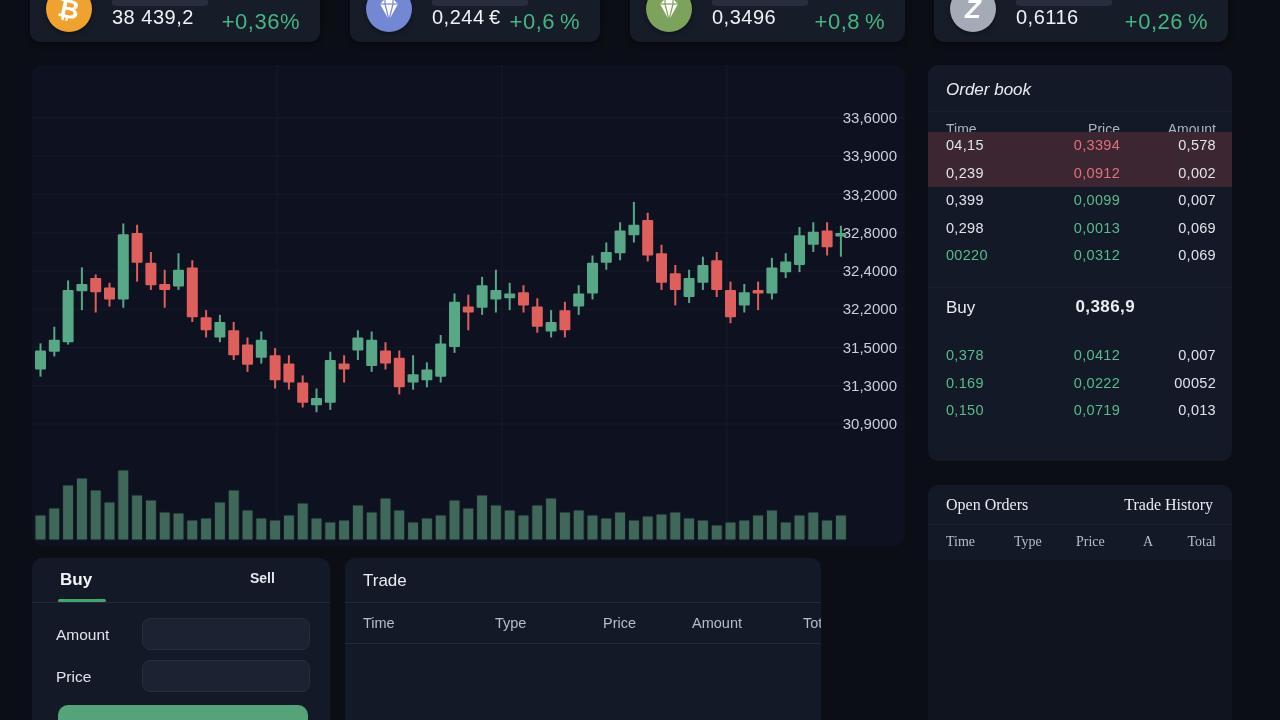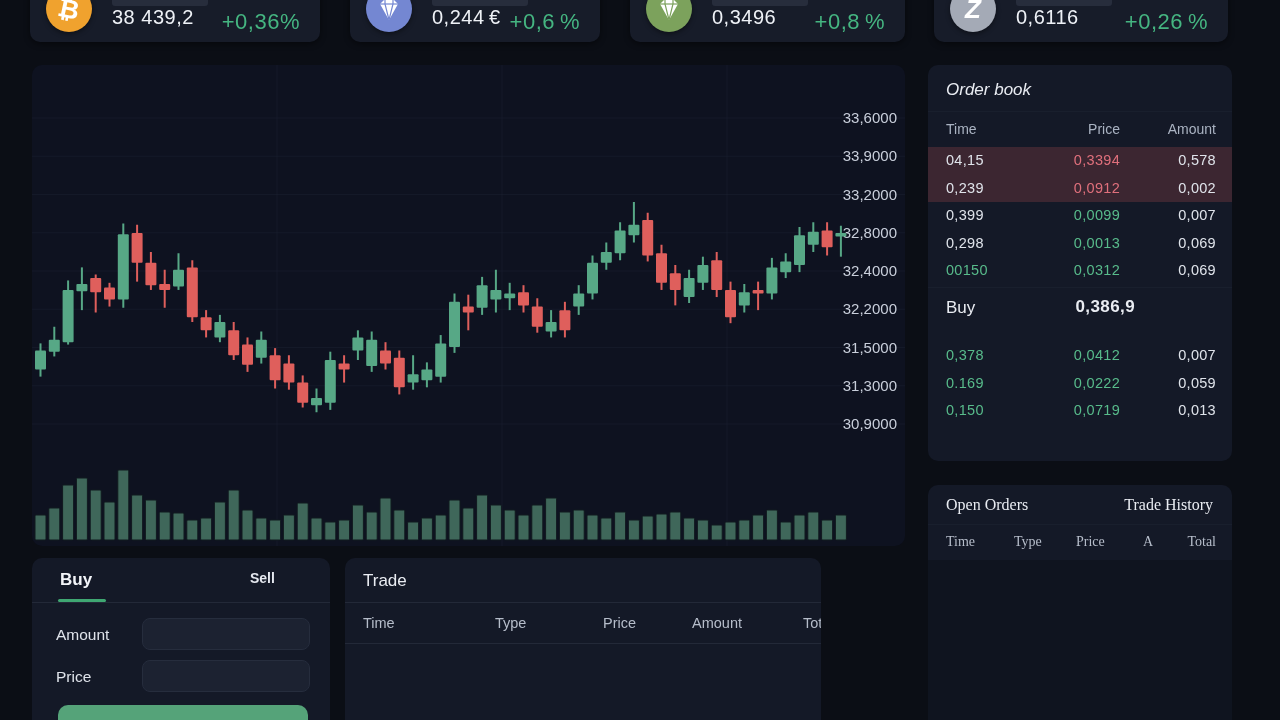--- a/index.html
+++ b/index.html
@@ -341,21 +341,21 @@
 </div>
 
 <div id="orderbook-panel" class="panel">
   <div id="orderbook-title" class="panel-title">Order book</div>
   <div class="hdiv" style="top:46px"></div>
   <div class="ob-header">
     <span class="col-time">Time</span>
     <span class="col-price">Price</span>
     <span class="col-amount">Amount</span>
   </div>
-  <div id="ob-sell-rows" class="ob-rows" style="top:82px">
+  <div id="ob-sell-rows" class="ob-rows" style="top:67px">
       <div class="ob-row sellbg">
         <span class="t">04,15</span>
         <span class="p">0,3394</span>
         <span class="a">0,578</span>
       </div>
       <div class="ob-row sellbg">
         <span class="t">0,239</span>
         <span class="p">0,0912</span>
         <span class="a">0,002</span>
       </div>
@@ -363,40 +363,40 @@
         <span class="t">0,399</span>
         <span class="p">0,0099</span>
         <span class="a">0,007</span>
       </div>
       <div class="ob-row">
         <span class="t">0,298</span>
         <span class="p">0,0013</span>
         <span class="a">0,069</span>
       </div>
       <div class="ob-row">
-        <span class="t green">00150</span>
+        <span class="t green">00220</span>
         <span class="p">0,0312</span>
         <span class="a">0,069</span>
       </div>
     </div>
   <div class="hdiv" style="top:222px"></div>
   <div id="buy-header">
     <span id="buy-label">Buy</span>
     <span id="buy-price">0,386,9</span>
   </div>
   <div id="ob-buy-rows" class="ob-rows" style="top:277px">
       <div class="ob-row">
         <span class="t green">0,378</span>
         <span class="p">0,0412</span>
         <span class="a">0,007</span>
       </div>
       <div class="ob-row">
         <span class="t green">0.169</span>
         <span class="p">0,0222</span>
-        <span class="a">0,059</span>
+        <span class="a">00052</span>
       </div>
       <div class="ob-row">
         <span class="t green">0,150</span>
         <span class="p">0,0719</span>
         <span class="a">0,013</span>
       </div>
     </div>
 </div>
 
 <div id="openorders-panel" class="panel">

